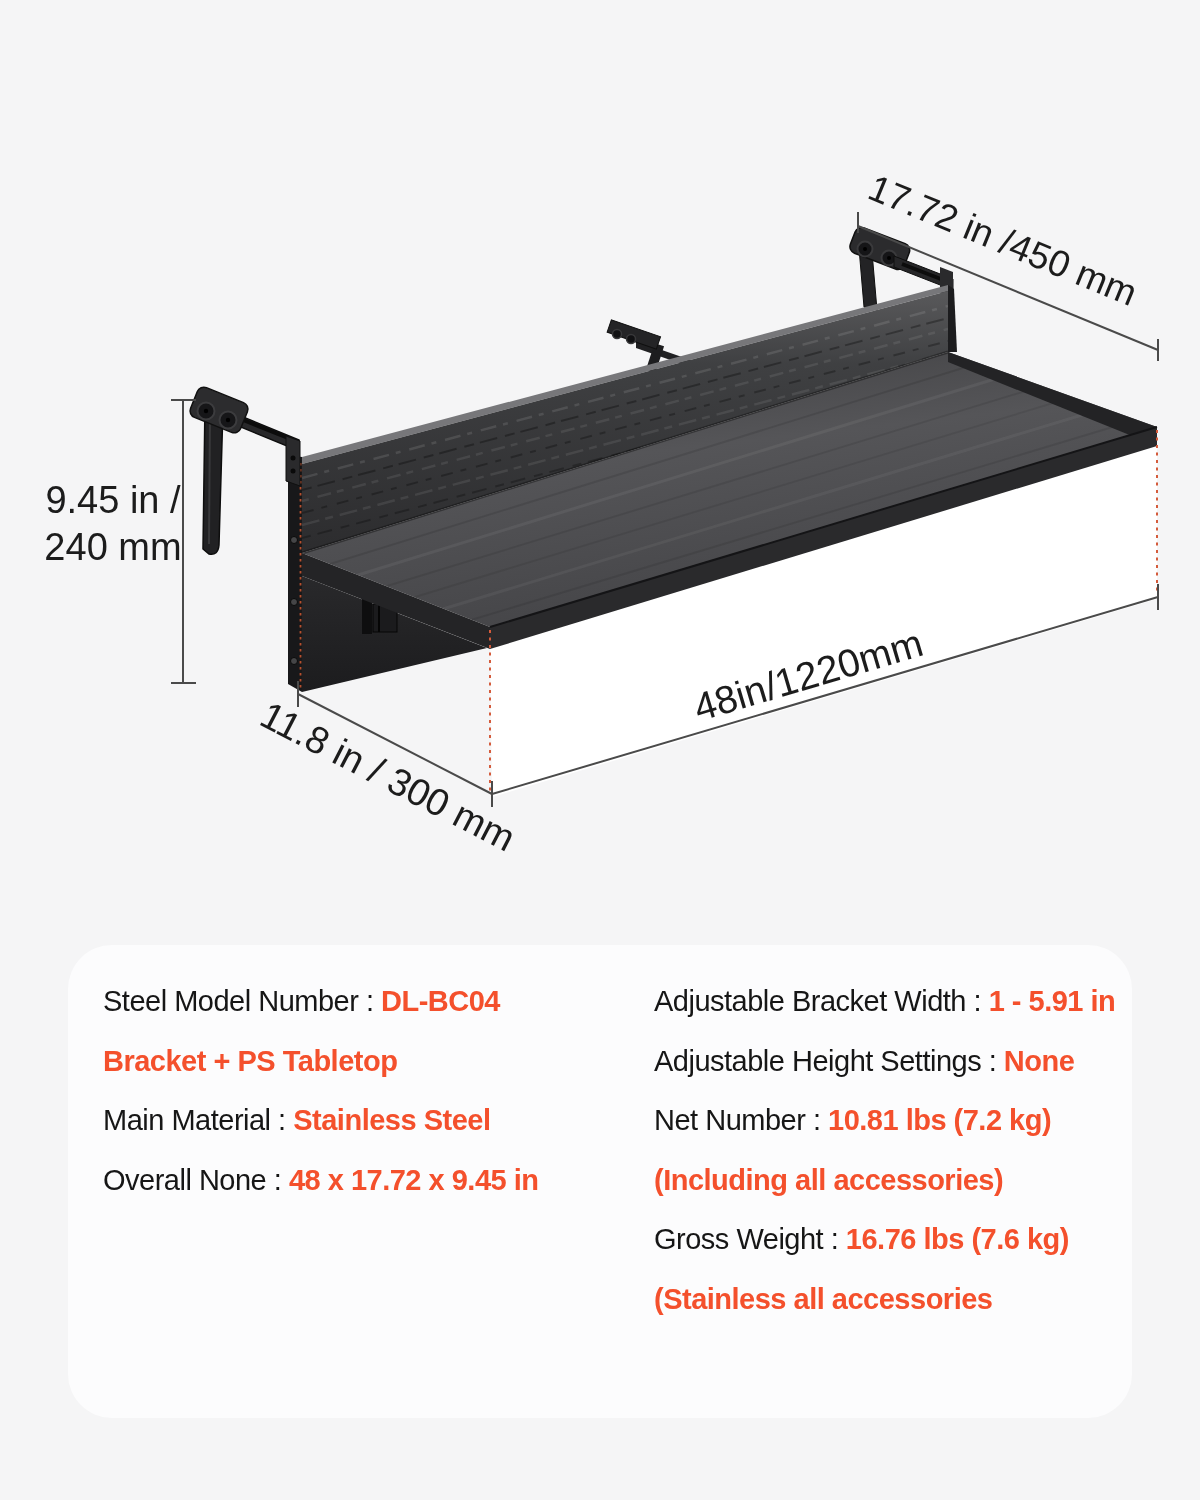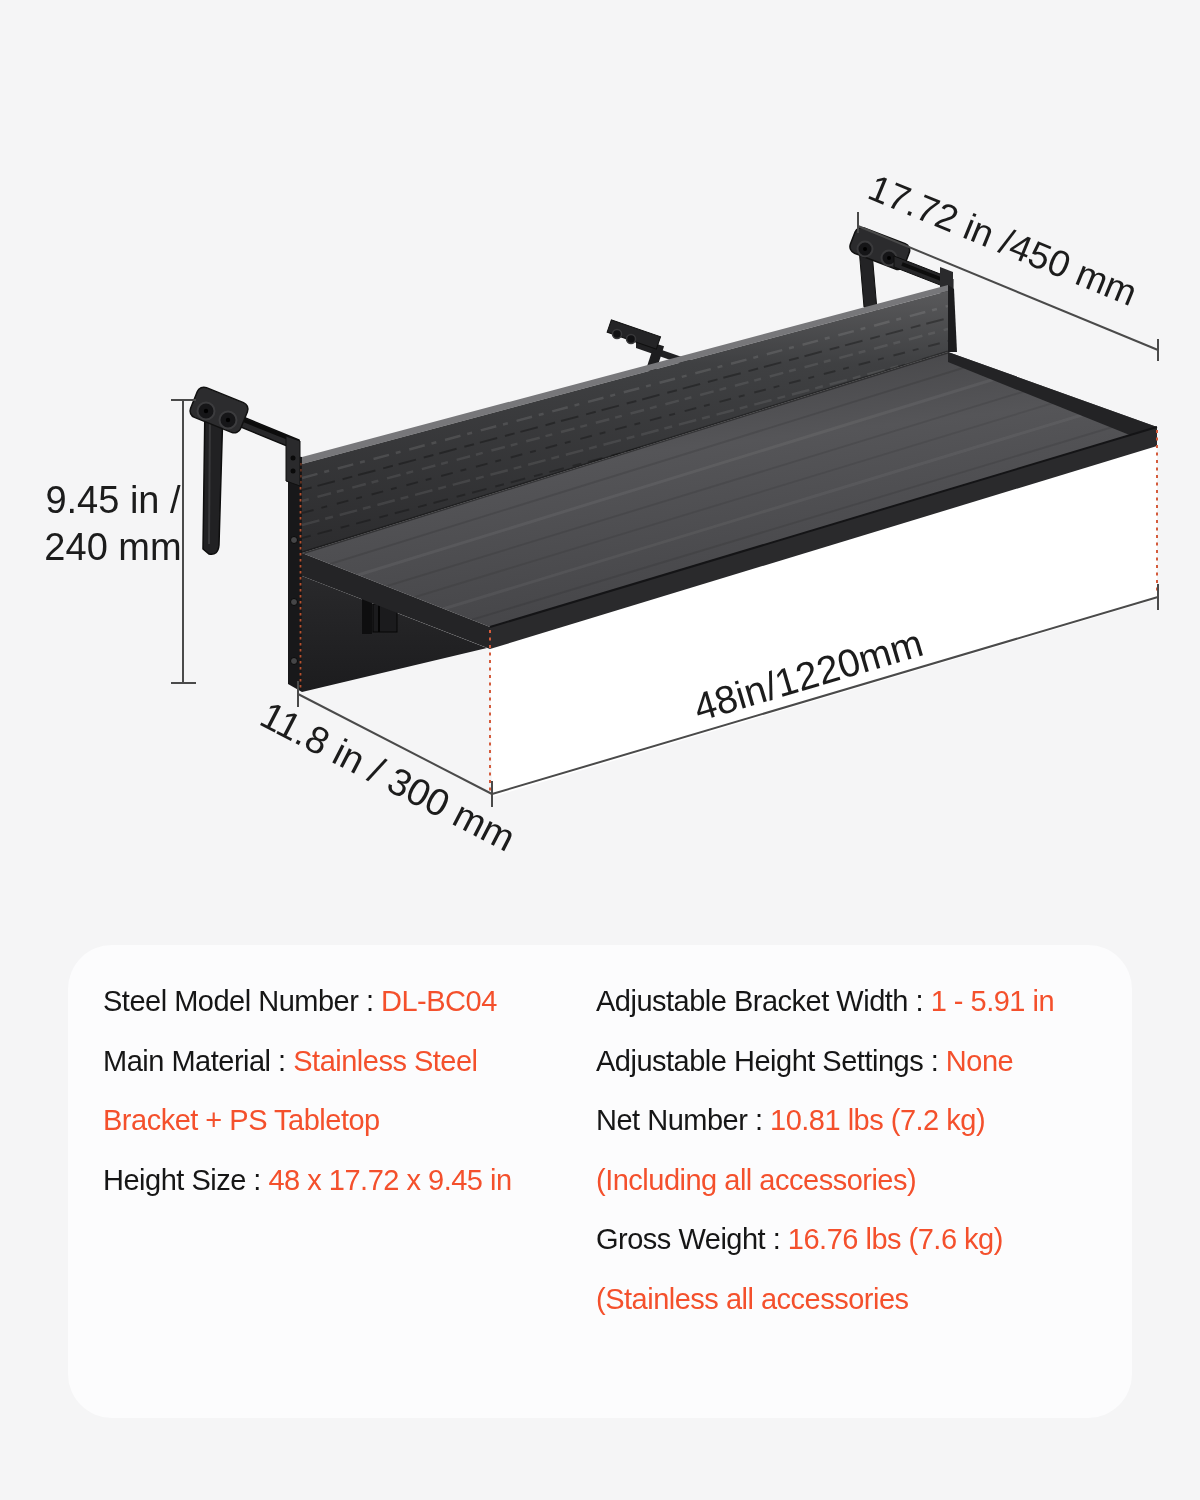--- a/index.html
+++ b/index.html
@@ -17,28 +17,28 @@
     font-family:"Liberation Sans","DejaVu Sans",sans-serif;
     font-weight:500;
   }
 
   .panel{
     position:absolute;left:68px;top:945px;width:1064px;height:473px;
     background:#fcfcfd;border-radius:44px;box-sizing:border-box;
   }
   .col{position:absolute;top:27px;}
   .col-left{left:35px;width:520px;}
-  .col-right{left:528px;width:490px;}
+  .col-right{left:586px;width:490px;}
   .spec-row{
     height:59.5px;line-height:59.5px;
     font-size:29px;letter-spacing:-0.5px;
     color:#161616;white-space:nowrap;
   }
   .spec-row .lbl{color:#161616;font-weight:400;}
-  .spec-row .val{color:#f4502c;font-weight:400;}
+  .spec-row .val{color:#f4502c;font-weight:700;}
 </style>
 </head>
 <body>
 
 <div class="stage">
 
   <svg class="diagram" viewBox="0 0 1200 945" aria-hidden="true">
     <defs>
       <linearGradient id="gBoard" x1="0" y1="0" x2="0" y2="1">
         <stop offset="0" stop-color="#59595b"></stop>
@@ -173,23 +173,23 @@
     <g stroke="#4a4a4a" stroke-width="2">
       <line x1="492" y1="794" x2="1158" y2="597"></line>
       <line x1="1158" y1="584" x2="1158" y2="610"></line>
     </g>
     <text class="dim-text" font-size="39" text-anchor="middle" transform="translate(812,688) rotate(-16.5)">48in/1220mm</text>
   </svg>
 
   <section class="panel">
     <div class="col col-left">
       <div class="spec-row"><span class="lbl">Steel Model Number : </span><span class="val">DL-BC04</span></div>
+      <div class="spec-row"><span class="lbl"></span><span class="val">Bracket + PS Tabletop</span></div>
       <div class="spec-row"><span class="lbl">Main Material : </span><span class="val">Stainless Steel</span></div>
-      <div class="spec-row"><span class="lbl"></span><span class="val">Bracket + PS Tabletop</span></div>
-      <div class="spec-row"><span class="lbl">Height Size : </span><span class="val">48 x 17.72 x 9.45 in</span></div>
+      <div class="spec-row"><span class="lbl">Overall None : </span><span class="val">48 x 17.72 x 9.45 in</span></div>
     </div>
     <div class="col col-right">
       <div class="spec-row"><span class="lbl">Adjustable Bracket Width : </span><span class="val">1 - 5.91 in</span></div>
       <div class="spec-row"><span class="lbl">Adjustable Height Settings : </span><span class="val">None</span></div>
       <div class="spec-row"><span class="lbl">Net Number : </span><span class="val">10.81 lbs (7.2 kg)</span></div>
       <div class="spec-row"><span class="lbl"></span><span class="val">(Including all accessories)</span></div>
       <div class="spec-row"><span class="lbl">Gross Weight : </span><span class="val">16.76 lbs (7.6 kg)</span></div>
       <div class="spec-row"><span class="lbl"></span><span class="val">(Stainless all accessories</span></div>
     </div>
   </section>

